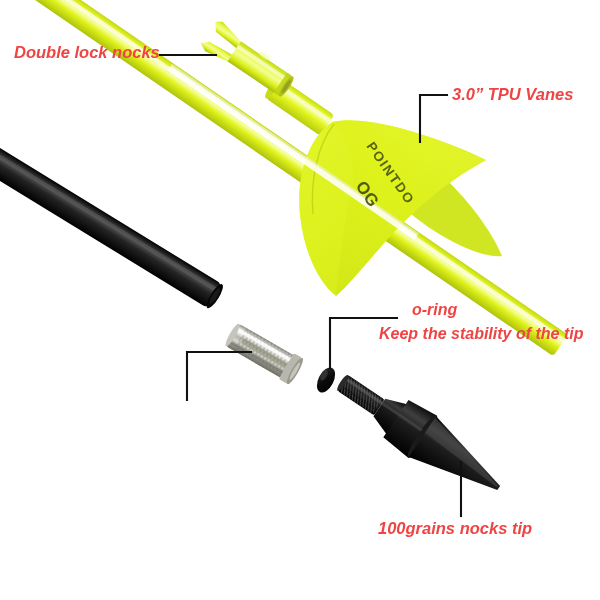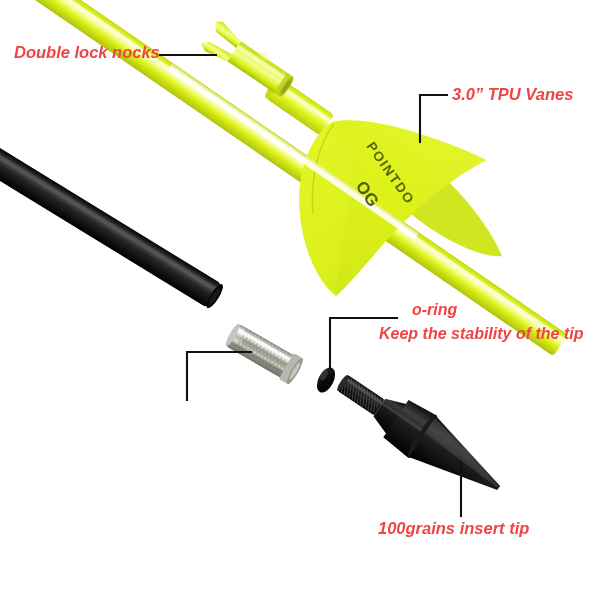--- a/index.html
+++ b/index.html
@@ -250,15 +250,15 @@
   <div class="callout sz-nock">Double lock nocks</div>
 
   <div class="callout sz-vanes">3.0” TPU Vanes</div>
 
   <div class="callout sz-oring">o-ring</div>
 
   <div class="callout sz-oringsub">Keep the stability of the tip</div>
 
 
 
-  <div class="callout sz-tip">100grains insert tip</div>
+  <div class="callout sz-tip">100grains nocks tip</div>
 
 </div>
 
 </body></html>

